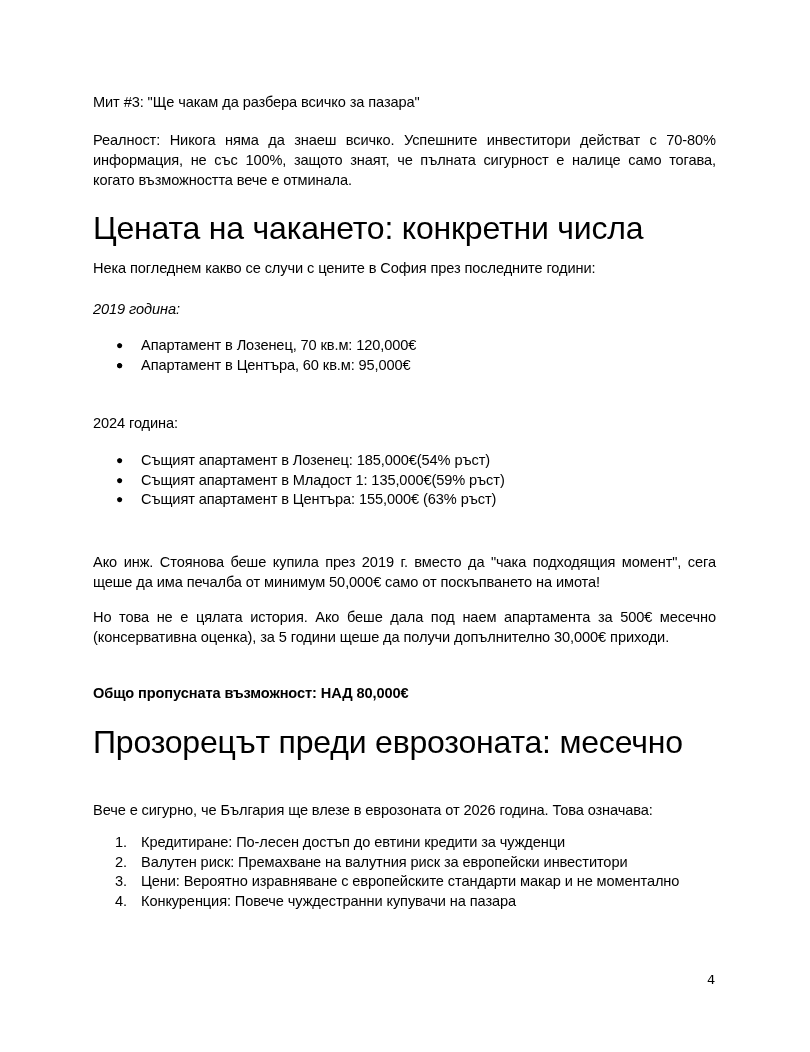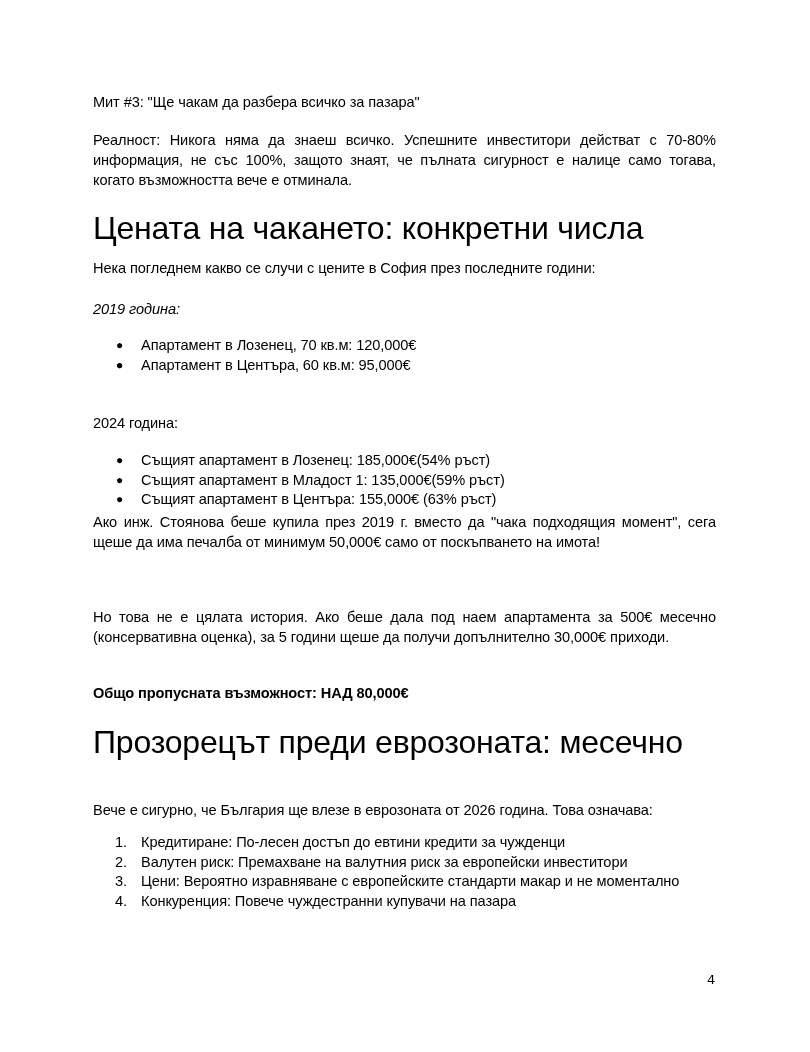--- a/index.html
+++ b/index.html
@@ -117,21 +117,21 @@
     <li>
       <span class="marker">●</span>
       <span>Същият апартамент в Младост 1: 135,000€(59% ръст)</span>
     </li>
     <li>
       <span class="marker">●</span>
       <span>Същият апартамент в Центъра: 155,000€ (63% ръст)</span>
     </li>
   </ul>
 
-  <p class="p" style="top:512px;">Ако инж. Стоянова беше купила през 2019 г. вместо да "чака подходящия момент", сега щеше да има печалба от минимум 50,000€ само от поскъпването на имота!</p>
+  <p class="p" style="top:552px;">Ако инж. Стоянова беше купила през 2019 г. вместо да "чака подходящия момент", сега щеше да има печалба от минимум 50,000€ само от поскъпването на имота!</p>
 
   <p class="p" style="top:607px;">Но това не е цялата история. Ако беше дала под наем апартамента за 500€ месечно (консервативна оценка), за 5 години щеше да получи допълнително 30,000€ приходи.</p>
 
   <p class="p left bold" style="top:683px;">Общо пропусната възможност: НАД 80,000€</p>
 
   <h2 class="h2" style="top:727px;">Прозорецът преди еврозоната: месечно</h2>
 
   <p class="p" style="top:776px;margin-top:24px;">Вече е сигурно, че България ще влезе в еврозоната от 2026 година. Това означава:</p>
 
   <ol class="list numbered" style="top:833px;">

